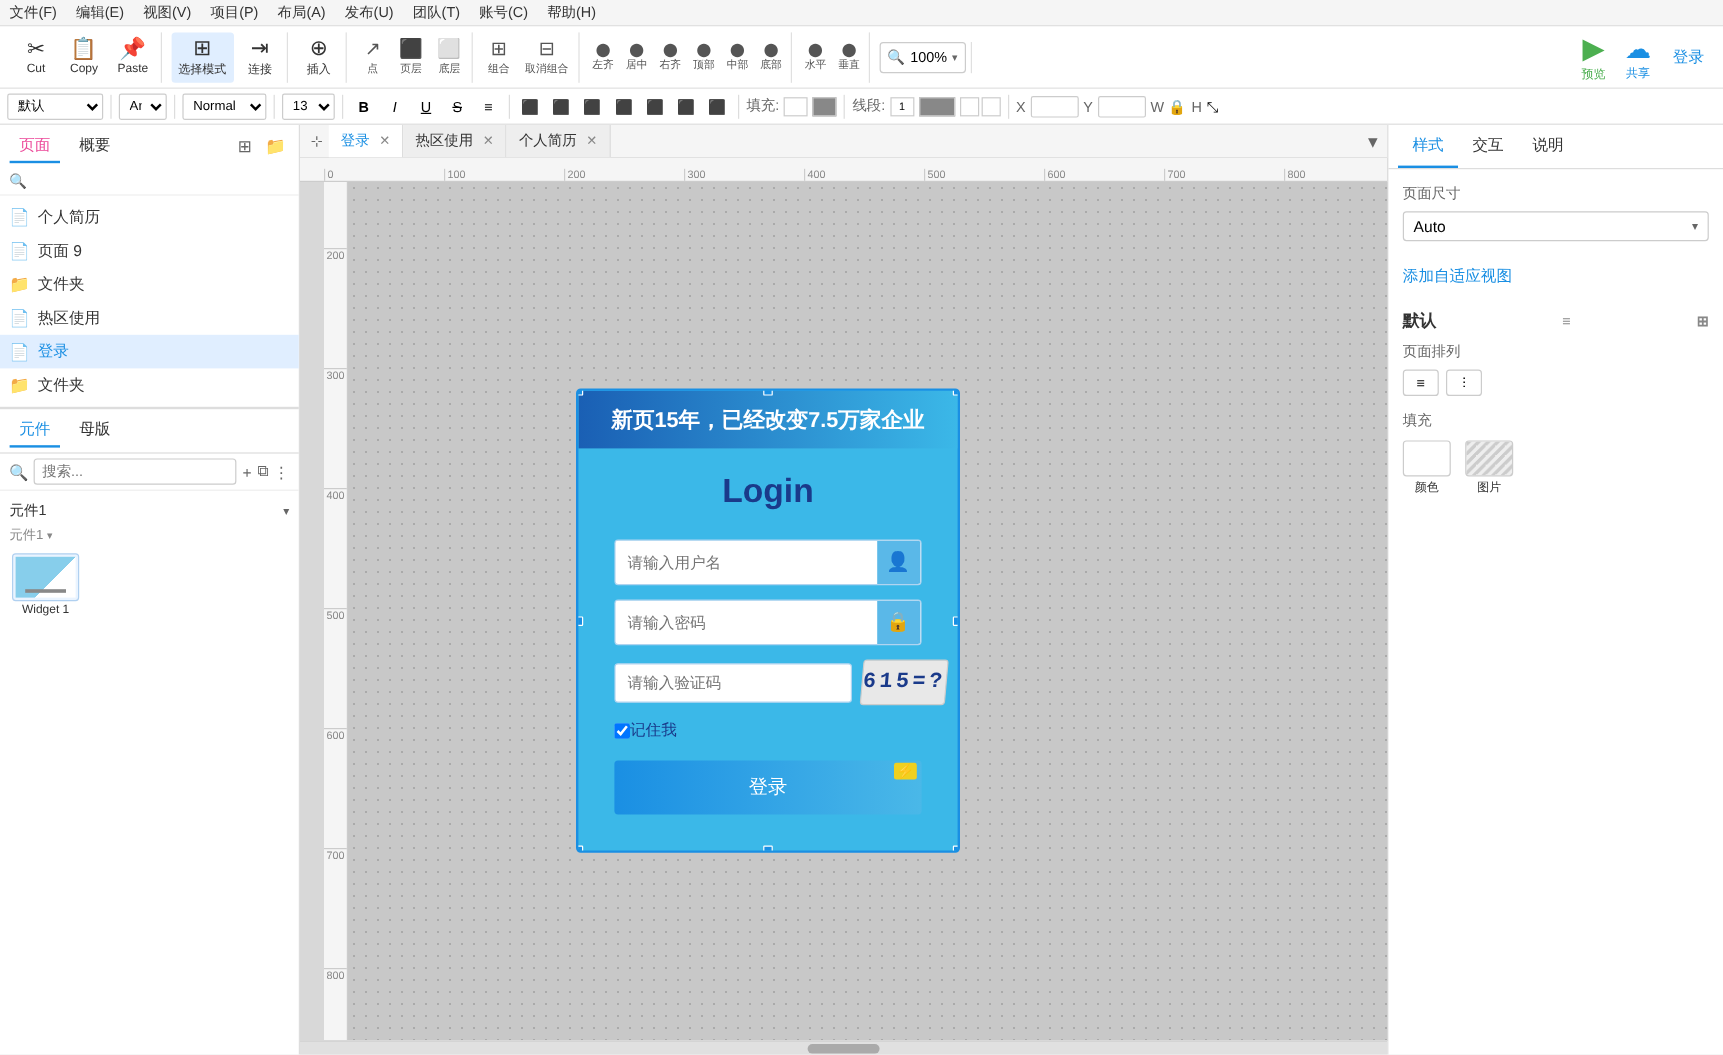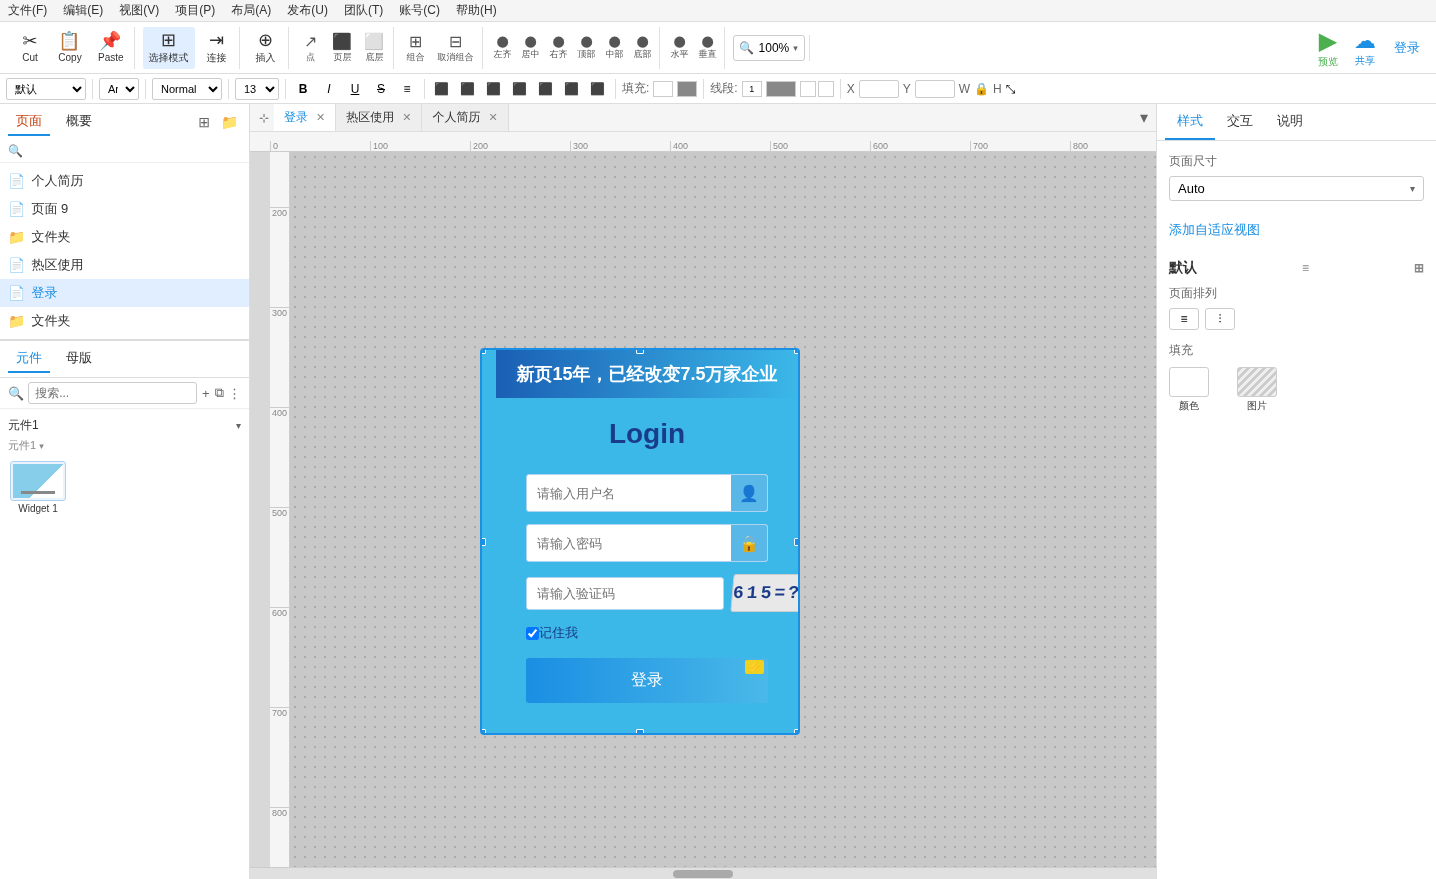--- a/index.html
+++ b/index.html
@@ -180,21 +180,21 @@
       gap: 8px;
     }
     .sidebar-tab {
       font-size: 13px;
       color: #333;
       cursor: pointer;
       padding: 4px 8px;
       border-bottom: 2px solid transparent;
     }
     .sidebar-tab.active {
-      color: #c2410c;
+      color: #ec4899;
       border-bottom: 2px solid #1a8fe3;
     }
     .sidebar-actions {
       display: flex;
       align-items: center;
       margin-left: auto;
       gap: 4px;
     }
     .sidebar-action-btn {
       width: 22px;
@@ -425,28 +425,27 @@
       right: 0;
       bottom: 0;
       background-color: #c8c8c8;
       background-image: radial-gradient(circle, #aaa 1px, transparent 1px);
       background-size: 10px 10px;
     }
 
     
     .login-widget {
       position: absolute;
-      top: 196px;
+      top: 172px;
       left: 210px;
       width: 320px;
       background: #3bb8e8;
       border: 2px solid #1a8fe3;
       border-radius: 4px;
       overflow: hidden;
-      padding-left: 14px;
     }
     .login-banner {
       background: linear-gradient(90deg, #1a5fb4, #3bb8e8);
       color: #fff;
       font-size: 18px;
       font-weight: bold;
       padding: 12px 16px;
       text-align: center;
     }
     .login-body {
@@ -680,21 +679,21 @@
       position: absolute;
       font-size: 20px;
       color: #666;
       top: 390px;
       left: 440px;
       pointer-events: none;
     }
 
     .fill-options {
       display: flex;
-      gap: 28px;
+      gap: 12px;
       margin-top: 4px;
     }
     .fill-option {
       display: flex;
       flex-direction: column;
       align-items: center;
       gap: 2px;
       cursor: pointer;
     }
     .fill-option-box {

